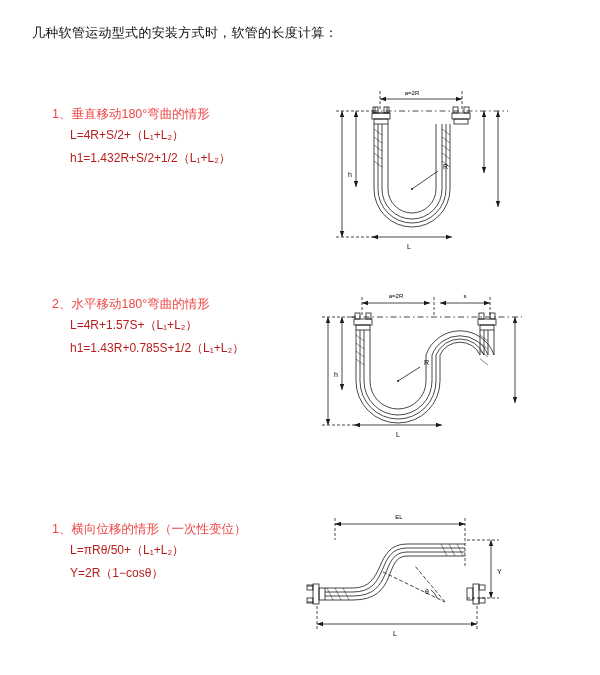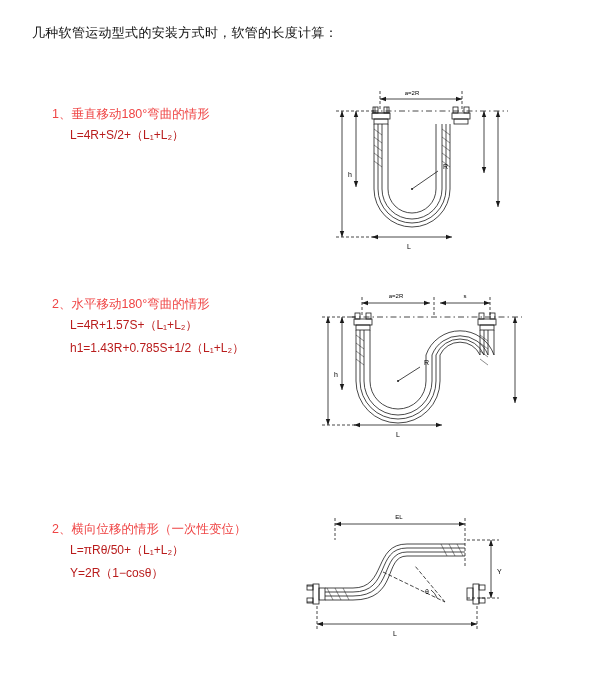--- a/index.html
+++ b/index.html
@@ -75,20 +75,21 @@
 <body>
 
 <div class="page">
 
   <div class="intro">几种软管运动型式的安装方式时，软管的长度计算：</div>
 
   <div class="section sec1">
     <div class="txtcol">
       <div class="sec-title">1、垂直移动180°弯曲的情形</div>
       <div class="formula">L=4R+S/2+（L₁+L₂）</div>
+      <div class="formula">h1=1.432R+S/2+1/2（L₁+L₂）</div>
     </div>
 
     <div class="figure fig1">
       <svg width="250" height="200" viewBox="0 0 250 200">
         <g stroke="#1a1a1a" fill="none" stroke-width="0.8">
 
           <line x1="68" y1="22" x2="150" y2="22"></line>
           <path d="M68 22 l6 -2.2 v4.4 z" fill="#1a1a1a" stroke="none"></path>
           <path d="M150 22 l-6 -2.2 v4.4 z" fill="#1a1a1a" stroke="none"></path>
           <line x1="68" y1="14" x2="68" y2="34" stroke-dasharray="3 2"></line>
@@ -233,21 +234,21 @@
         <text class="dim" x="155" y="13" text-anchor="middle">s</text>
         <text class="lbl" x="114" y="80">R</text>
         <text class="lbl" x="24" y="92">h</text>
         <text class="lbl" x="88" y="152" text-anchor="middle">L</text>
       </svg>
     </div>
   </div>
 
   <div class="section sec3">
     <div class="txtcol">
-      <div class="sec-title">2、横向位移的情形（一次性变位）</div>
+      <div class="sec-title">1、横向位移的情形（一次性变位）</div>
       <div class="formula">L=πRθ/50+（L₁+L₂）</div>
       <div class="formula">Y=2R（1−cosθ）</div>
     </div>
 
     <div class="figure fig3">
       <svg width="260" height="140" viewBox="0 0 260 140">
         <g stroke="#1a1a1a" fill="none" stroke-width="0.8">
 
           <line x1="40" y1="18" x2="170" y2="18"></line>
           <path d="M40 18 l6 -2.2 v4.4 z" fill="#1a1a1a" stroke="none"></path>

